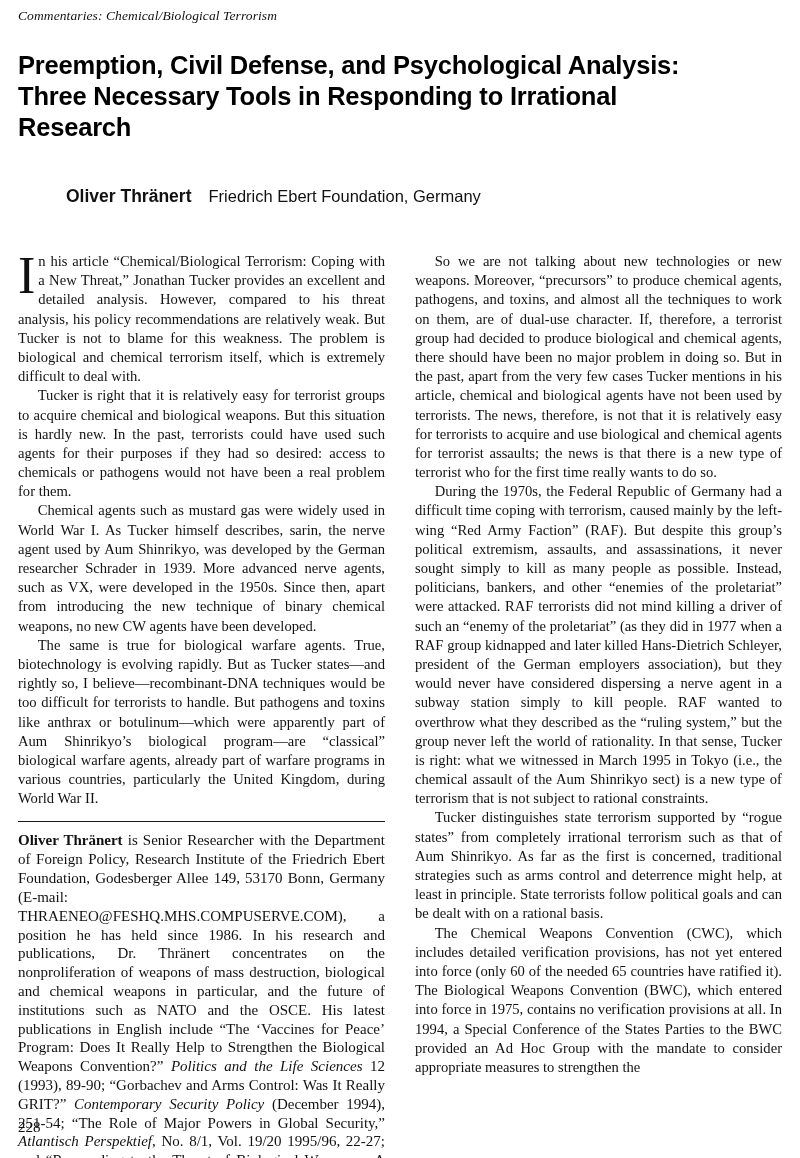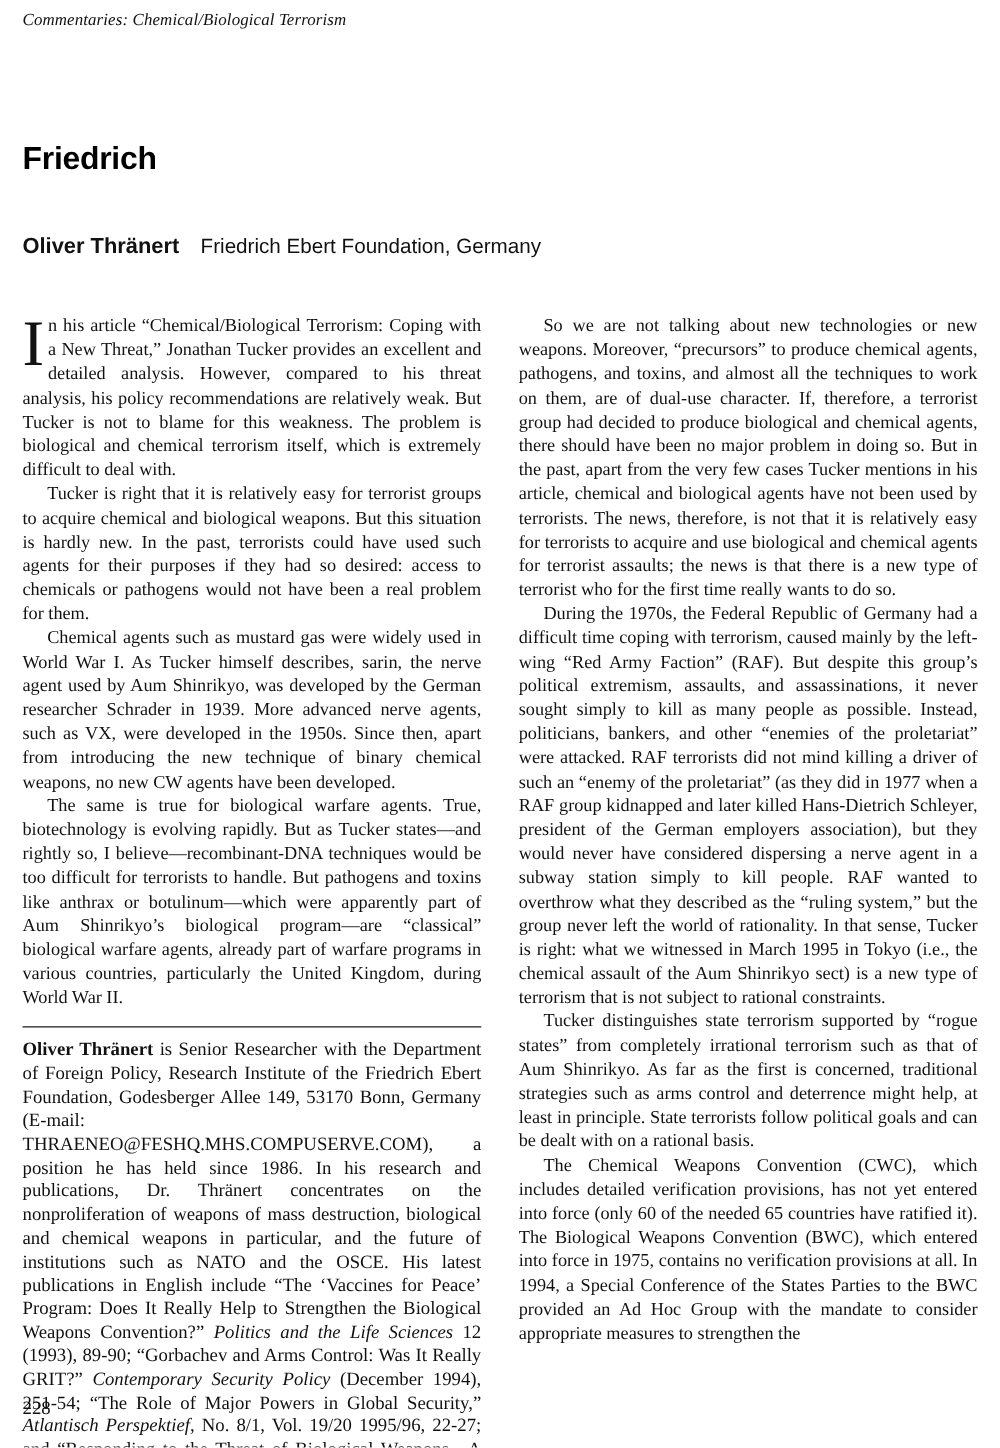--- a/index.html
+++ b/index.html
@@ -46,20 +46,21 @@
     letter-spacing: -0.2px;
     margin: 0;
     color: #000;
   }
   .byline {
     margin-top: 42px;
     font-family: "Liberation Sans", "DejaVu Sans", sans-serif;
     font-size: 16.5px;
     line-height: 1.2;
     white-space: nowrap;
+    margin-left: 48px;
   }
   .byline .author-name {
     font-weight: bold;
     font-size: 17.5px;
   }
   .byline .affiliation {
     font-weight: normal;
     margin-left: 17px;
     font-size: 16.5px;
   }
@@ -148,23 +149,23 @@
 </style>
 </head>
 <body>
 
 <div class="page">
 
   <div class="running-head">Commentaries: Chemical/Biological Terrorism</div>
 
   <div class="title-block">
     <h1 class="article-title">
-      <br>
-      <br>
-      <span>Friedrich</span>
+      <span>Preemption, Civil Defense, and Psychological Analysis:</span><br>
+      <span>Three Necessary Tools in Responding to Irrational</span><br>
+      <span>Research</span>
     </h1>
     <div class="byline">
       <span class="author-name">Oliver Thränert</span><span class="affiliation">Friedrich Ebert Foundation, Germany</span>
     </div>
   </div>
 
   <div class="columns">
 
     <div class="col">
       <p class="body-par no-indent"><span class="dropcap">I</span><span>n his article “Chemical/Biological Terrorism: Coping with a New Threat,” Jonathan Tucker provides an excellent and detailed analysis. However, compared to his threat analysis, his policy recommendations are relatively weak. But Tucker is not to blame for this weakness. The problem is biological and chemical terrorism itself, which is extremely difficult to deal with.</span></p>

